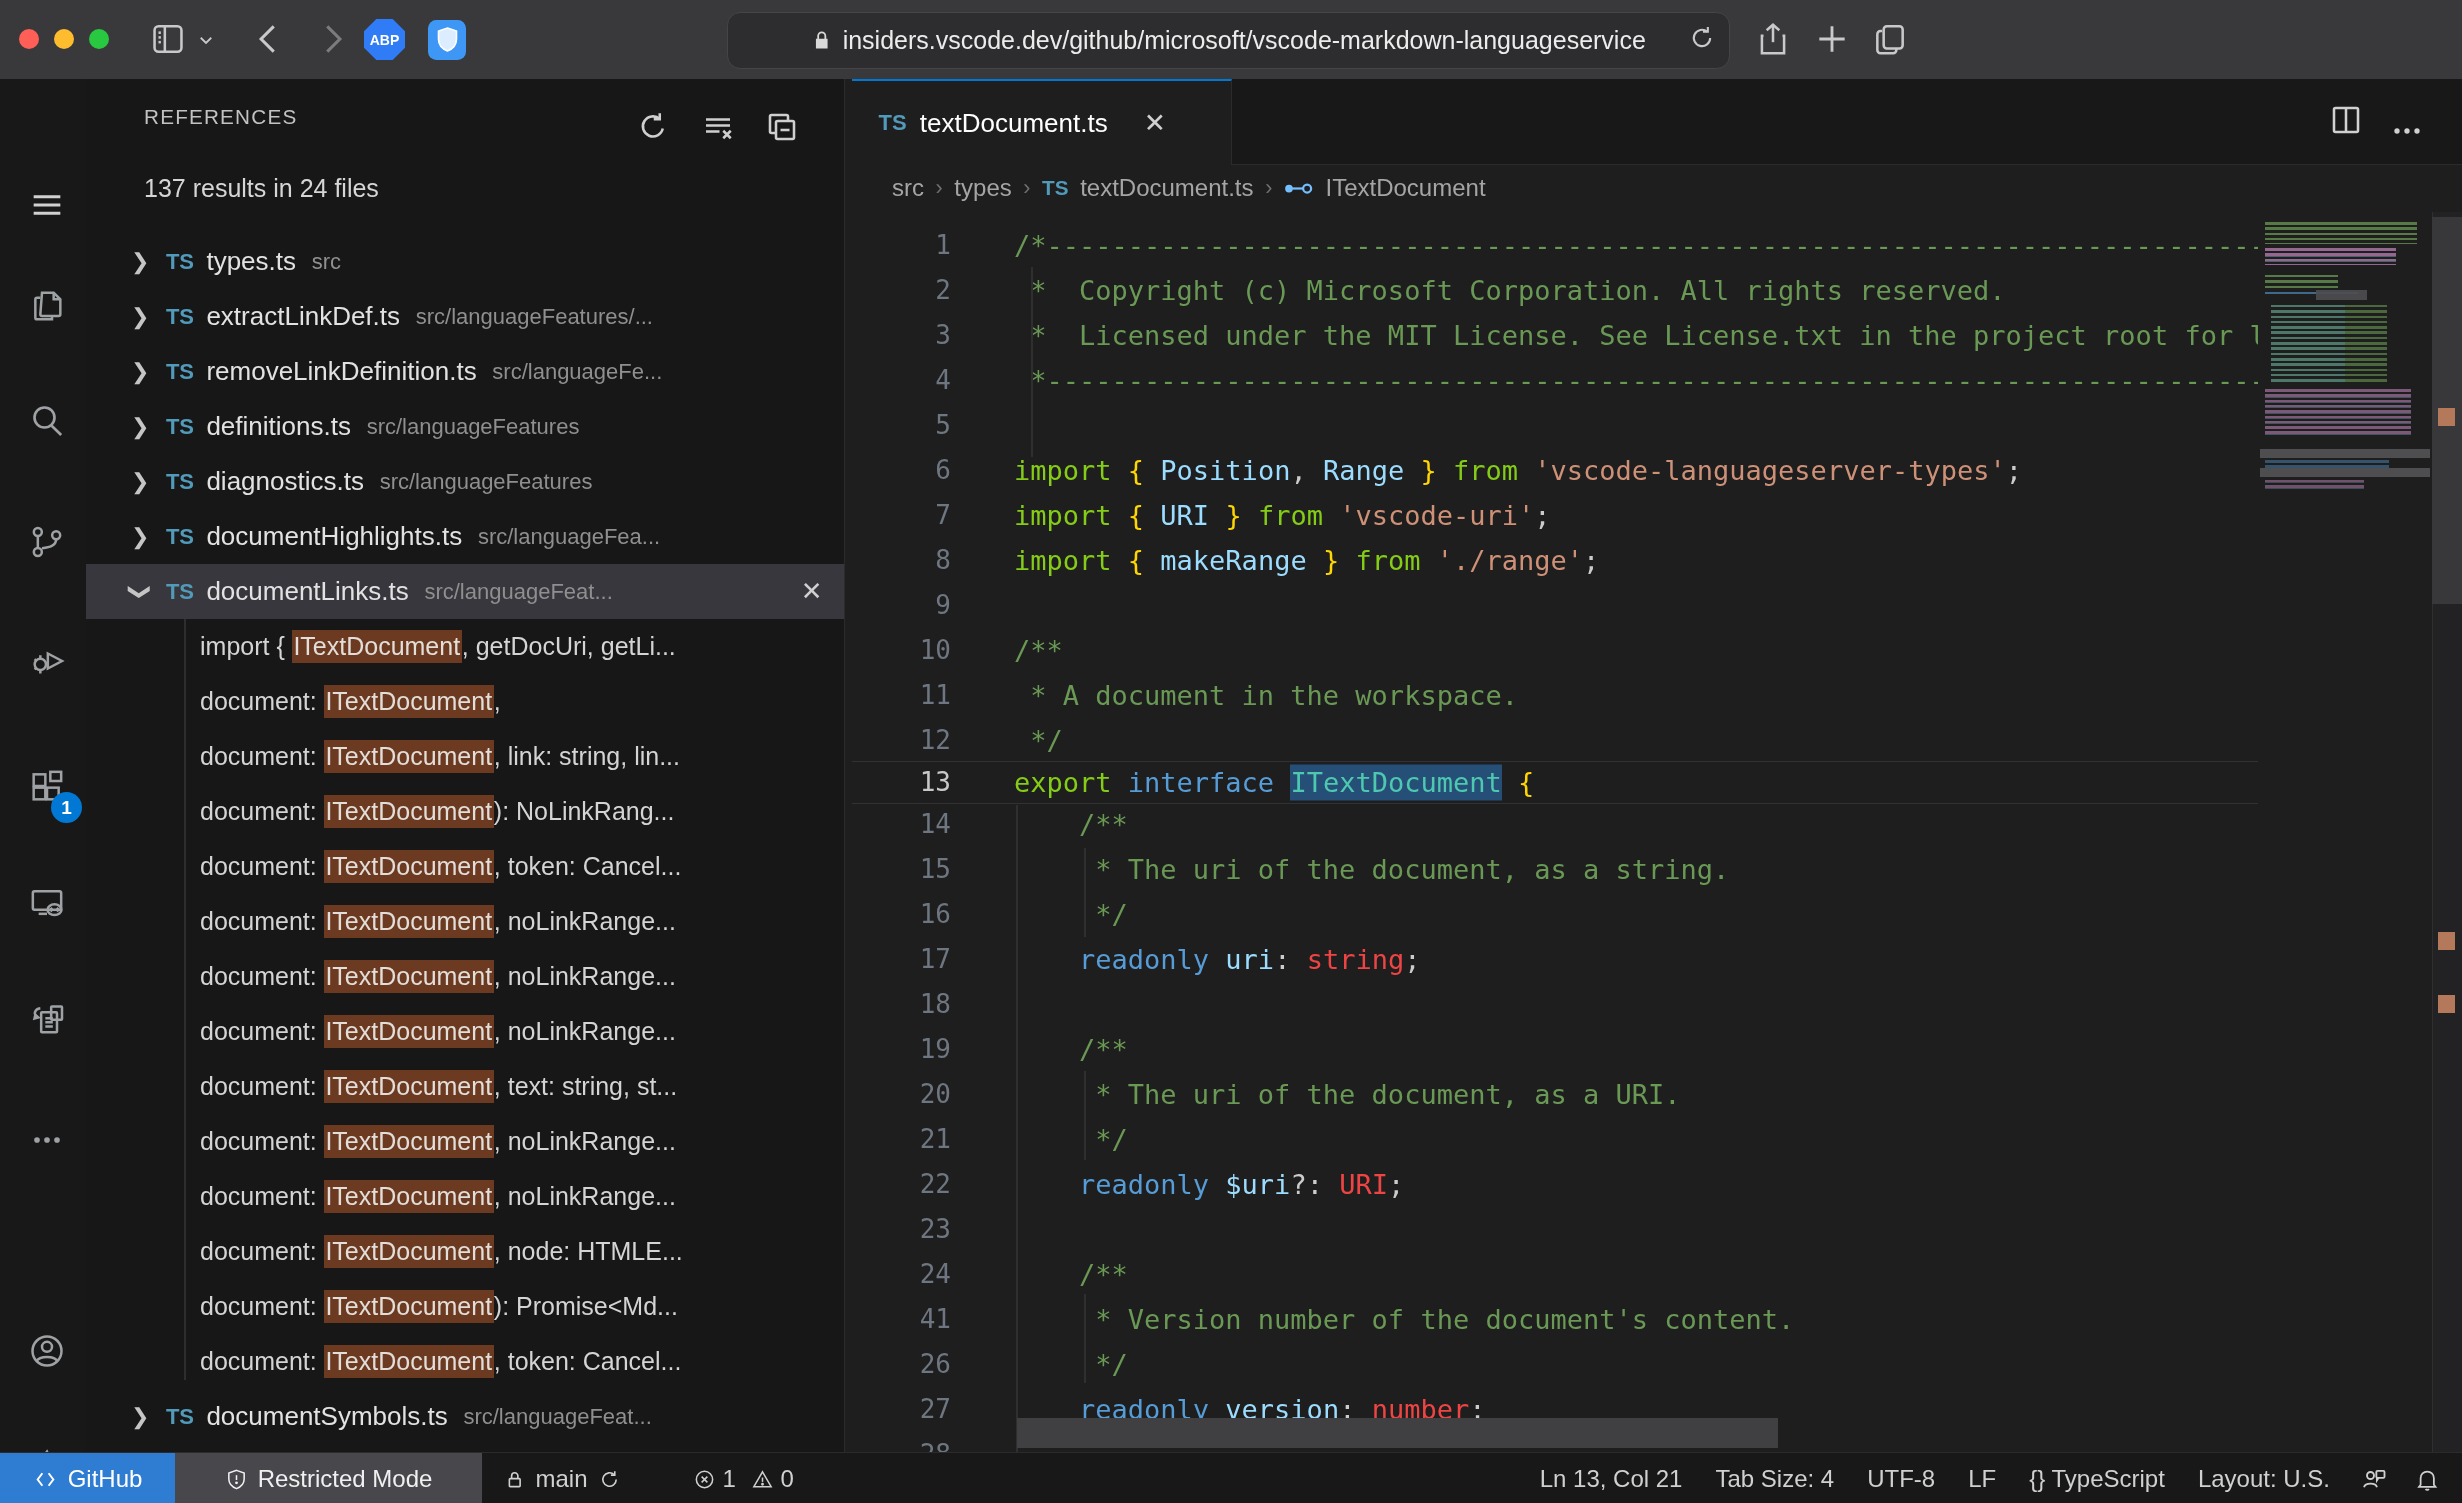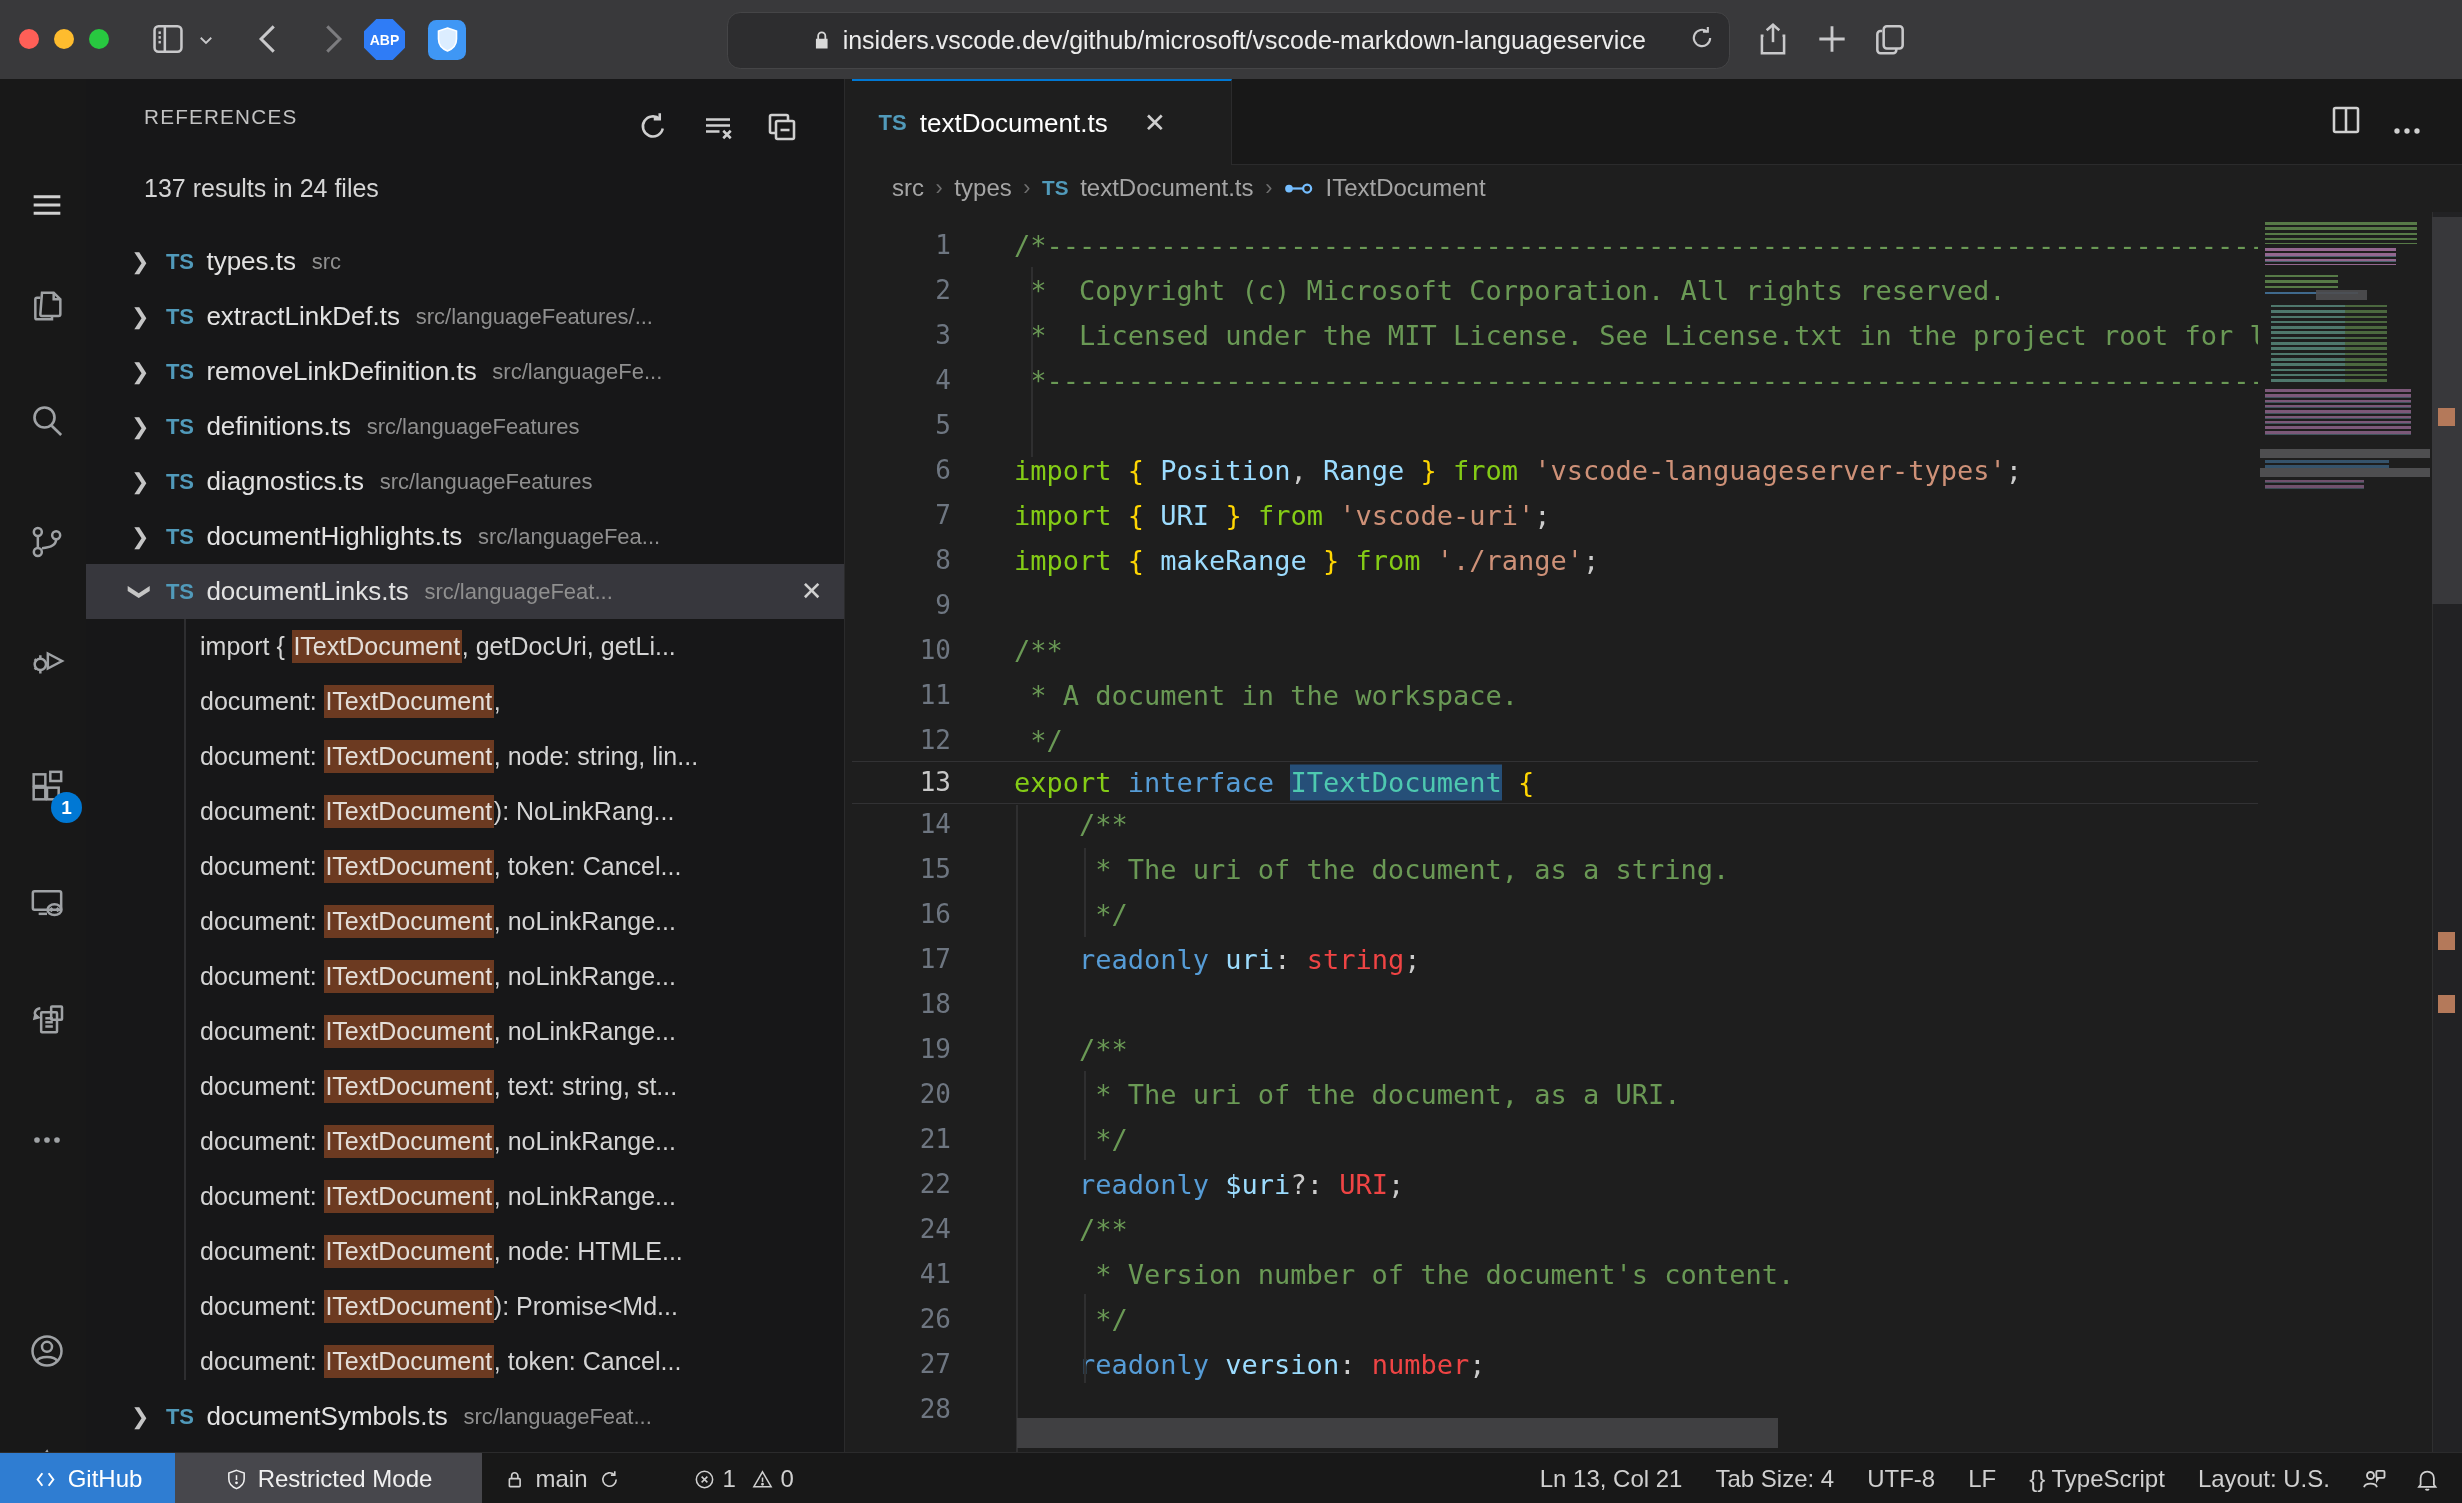--- a/index.html
+++ b/index.html
@@ -320,21 +320,21 @@
         </div>
         <div class="srow file sel">
           <span class="chev open">❯</span>
           <span class="tsbadge">TS</span>
           <span class="fname">documentLinks.ts</span>
           <span class="fpath">src/languageFeat...</span>
           <span class="close-x">✕</span>
         </div>
         <div class="srow result"><span>import { </span><span class="match">ITextDocument</span><span>, getDocUri, getLi...</span></div>
         <div class="srow result"><span>document: </span><span class="match">ITextDocument</span><span>,</span></div>
-        <div class="srow result"><span>document: </span><span class="match">ITextDocument</span><span>, node: string, lin...</span></div>
+        <div class="srow result"><span>document: </span><span class="match">ITextDocument</span><span>, link: string, lin...</span></div>
         <div class="srow result"><span>document: </span><span class="match">ITextDocument</span><span>): NoLinkRang...</span></div>
         <div class="srow result"><span>document: </span><span class="match">ITextDocument</span><span>, token: Cancel...</span></div>
         <div class="srow result"><span>document: </span><span class="match">ITextDocument</span><span>, noLinkRange...</span></div>
         <div class="srow result"><span>document: </span><span class="match">ITextDocument</span><span>, noLinkRange...</span></div>
         <div class="srow result"><span>document: </span><span class="match">ITextDocument</span><span>, noLinkRange...</span></div>
         <div class="srow result"><span>document: </span><span class="match">ITextDocument</span><span>, text: string, st...</span></div>
         <div class="srow result"><span>document: </span><span class="match">ITextDocument</span><span>, noLinkRange...</span></div>
         <div class="srow result"><span>document: </span><span class="match">ITextDocument</span><span>, noLinkRange...</span></div>
         <div class="srow result"><span>document: </span><span class="match">ITextDocument</span><span>, node: HTMLE...</span></div>
         <div class="srow result"><span>document: </span><span class="match">ITextDocument</span><span>): Promise&lt;Md...</span></div>
@@ -468,20 +468,24 @@
           <div class="ln">20</div>
           <div class="ct"><span class="tk-c">     * The uri of the document, as a URI.</span></div>
         </div>
         <div class="cl">
           <div class="ln">21</div>
           <div class="ct"><span class="tk-c">     */</span></div>
         </div>
         <div class="cl">
           <div class="ln">22</div>
           <div class="ct"><span class="tk-p">    </span><span class="tk-kb">readonly</span><span class="tk-p"> </span><span class="tk-id">$uri</span><span class="tk-p">?: </span><span class="tk-t">URI</span><span class="tk-p">;</span></div>
+        </div>
+        <div class="cl">
+          <div class="ln">23</div>
+          <div class="ct"></div>
         </div>
         <div class="cl">
           <div class="ln">24</div>
           <div class="ct"><span class="tk-c">    /**</span></div>
         </div>
         <div class="cl">
           <div class="ln">41</div>
           <div class="ct"><span class="tk-c">     * Version number of the document's content.</span></div>
         </div>
         <div class="cl">

